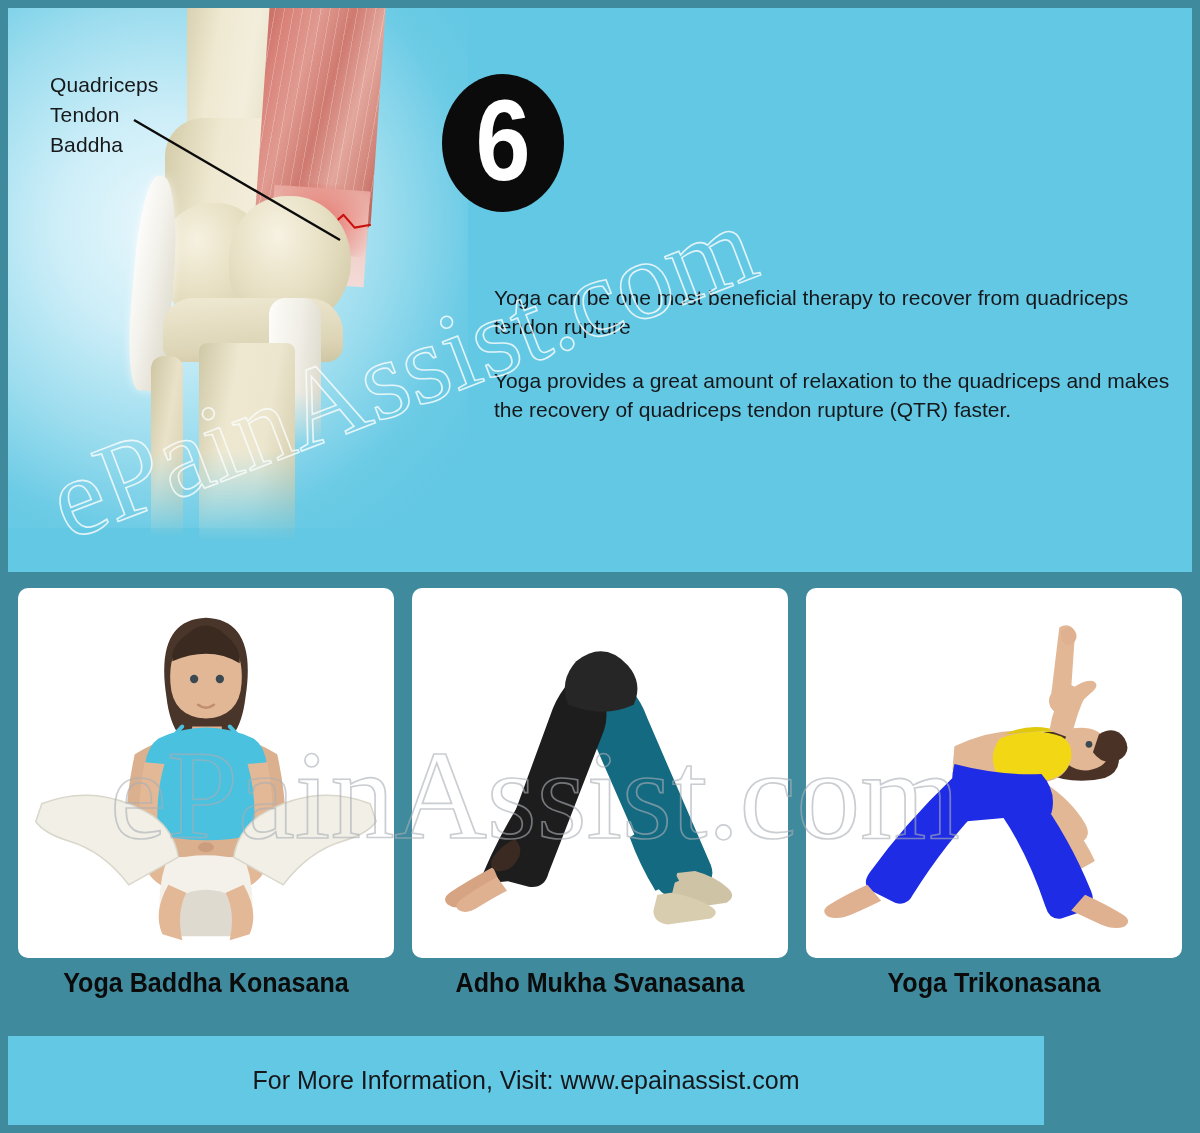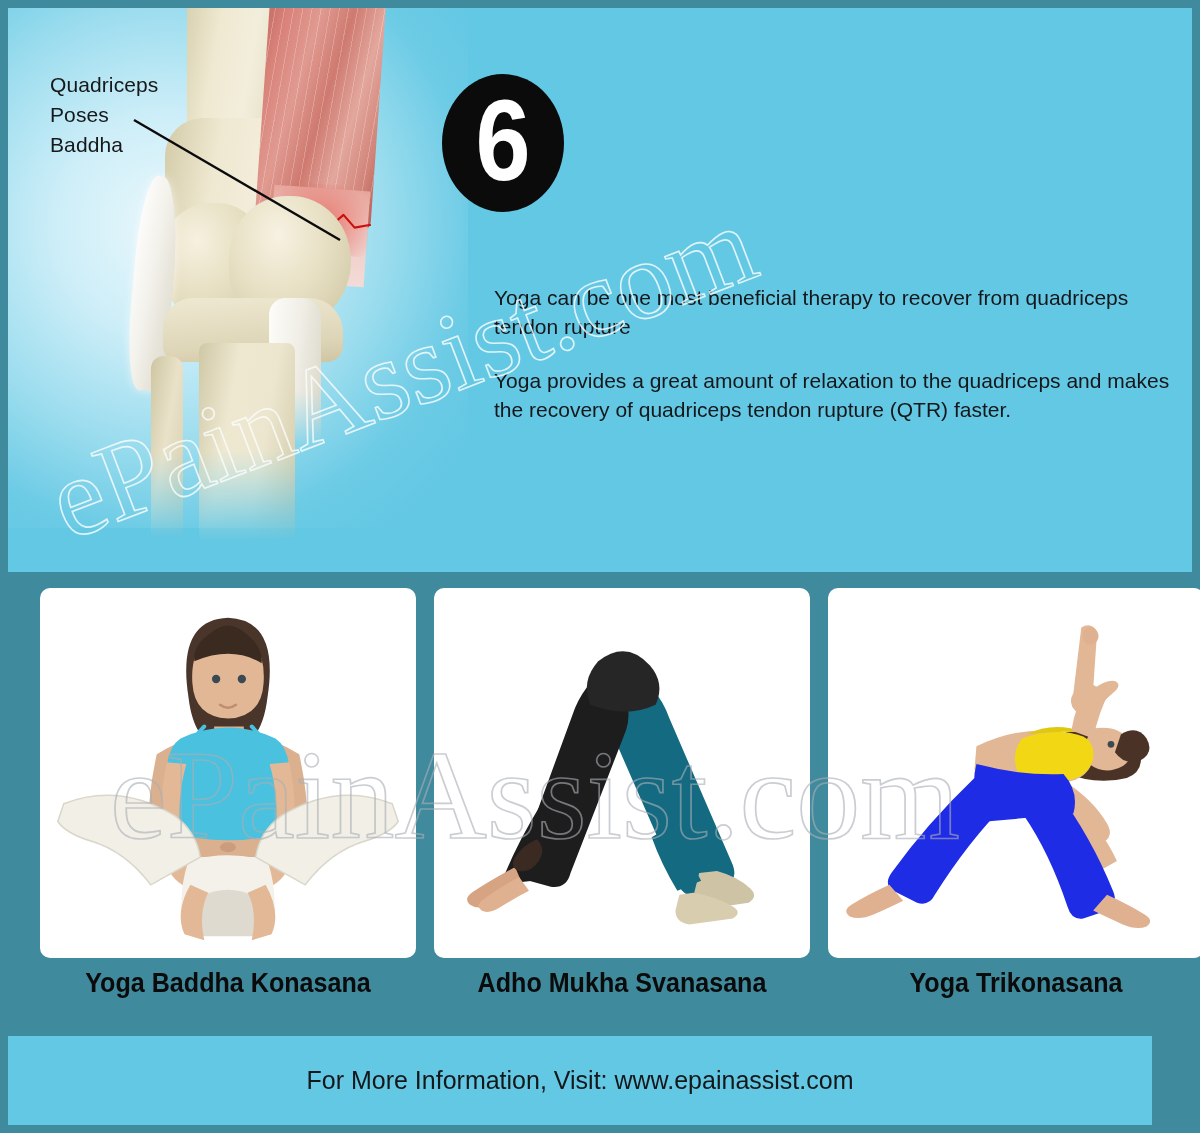--- a/index.html
+++ b/index.html
@@ -201,21 +201,20 @@
     font-family:Liberation Sans, sans-serif;
   }
   .hero-body p:last-child{margin-bottom:16px;}
 
   
   .cards-band{
     position:absolute;
     left:0; top:580px;
     width:1044px; height:452px;
     background:#3f8a9d;
-    margin-left:22px;
   }
   .cards{
     position:absolute;
     left:18px; top:8px;
     width:1164px; height:370px;
     display:flex;
     gap:18px;
   }
   .card{
     flex:1 1 0;
@@ -242,21 +241,21 @@
     font-size:27px;
     font-weight:bold;
     font-family:"Liberation Sans Narrow","Liberation Sans",sans-serif;
     transform:scaleX(.93);
   }
 
   
   .footer{
     position:absolute;
     left:8px; top:1036px;
-    width:1144px; height:89px;
+    width:1036px; height:89px;
     background:#63c8e4;
     display:flex;
     align-items:center;
     justify-content:center;
   }
   .footer-text{
     color:#15171a;
     font-size:25px;
     font-family:"Liberation Sans","DejaVu Sans",sans-serif;
   }
@@ -308,21 +307,21 @@
       <div class="bone condyle-b"></div>
       <div class="patella-tendon"></div>
       <div class="bone tibia-plateau"></div>
       <div class="patella-lower"></div>
       <div class="bone tibia-shaft"></div>
       <div class="bone fibula"></div>
     </div>
 
     <div class="anno-label">
       <div>Quadriceps</div>
-      <div>Poses</div>
+      <div>Tendon</div>
       <div>Baddha</div>
     </div>
     <svg class="anno-leader" viewBox="0 0 220 130">
       <line x1="6" y1="4" x2="212" y2="124" stroke="#0b0b0b" stroke-width="2.4"></line>
     </svg>
 
     <div class="wm wm-hero">ePainAssist.com</div>
 
     <div class="hero-right">
       <div class="title-row">

